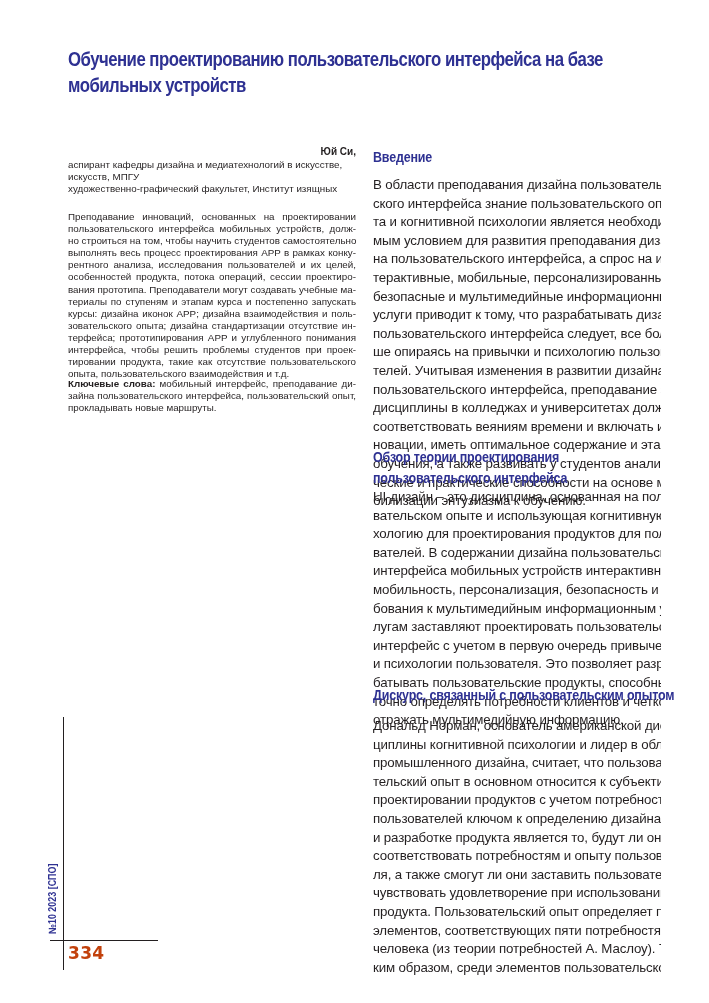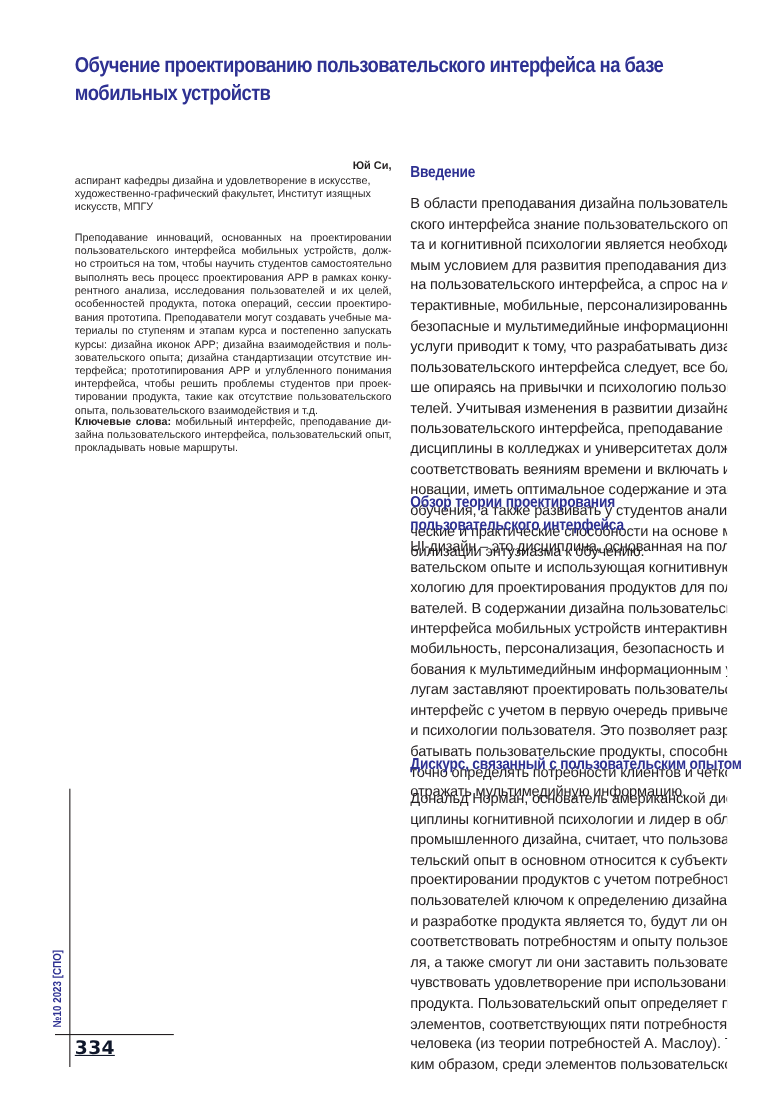--- a/index.html
+++ b/index.html
@@ -45,41 +45,41 @@
   .sec1-body { top: 176px; }
   .sec2-head { top: 447px; }
   .sec2-body { top: 488px; }
   .sec3-head { top: 685px; }
   .sec3-body { top: 717px; }
 
   .vline { position: absolute; left: 63px; top: 717px; width: 1.3px; height: 253px; background: #231f20; }
   .hline { position: absolute; left: 50px; top: 940px; width: 108px; height: 1.3px; background: #231f20; }
   .page-number {
     position: absolute; left: 68px; top: 943px; font-weight: bold; font-size: 17px;
-    color: #0f172a; letter-spacing: 0.3px; font-family: "DejaVu Sans", sans-serif; text-decoration: underline;
+    color: #c2410c; letter-spacing: 0.3px; font-family: "DejaVu Sans", sans-serif;
   }
   .issue-label {
     position: absolute; left: 46px; top: 934px; transform-origin: left top;
     transform: rotate(-90deg) scaleX(0.85);
     font-size: 10.5px; font-weight: bold; color: #2e3192; white-space: nowrap;
   }
 </style>
 </head>
 <body>
 
 <h1 class="title">
   <span class="tline">Обучение проектированию пользовательского интерфейса на базе</span>
   <span class="tline">мобильных устройств</span>
 </h1>
 
 <div class="left-col author-block">
   <div class="author-name">Юй Си,</div>
-  <span class="small-line last">аспирант кафедры дизайна и удовлетворение в искусстве,</span>
+  <span class="small-line last">аспирант кафедры дизайна и медиатехнологий в искусстве,</span>
+  <span class="small-line last">искусств, МПГУ</span>
   <span class="small-line last">художественно-графический факультет, Институт изящных</span>
-  <span class="small-line last">искусств, МПГУ</span>
 </div>
 
 <div class="left-col abstract-block">
   <span class="small-line just">Преподавание инноваций, основанных на проектировании</span>
   <span class="small-line just">пользовательского интерфейса мобильных устройств, долж-</span>
   <span class="small-line just">но строиться на том, чтобы научить студентов самостоятельно</span>
   <span class="small-line just">выполнять весь процесс проектирования APP в рамках конку-</span>
   <span class="small-line just">рентного анализа, исследования пользователей и их целей,</span>
   <span class="small-line just">особенностей продукта, потока операций, сессии проектиро-</span>
   <span class="small-line just">вания прототипа. Преподаватели могут создавать учебные ма-</span>

